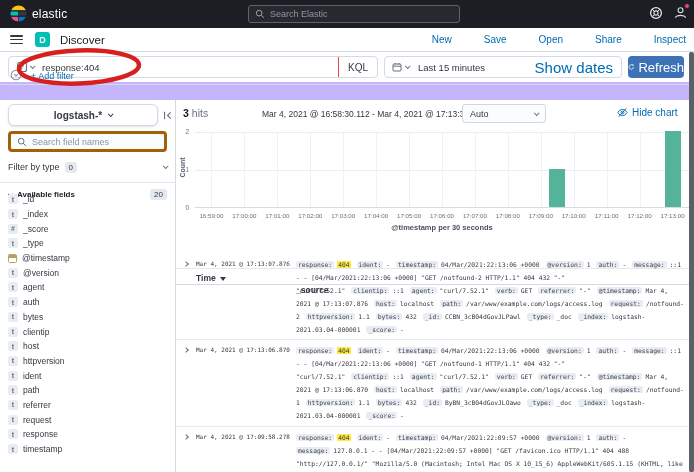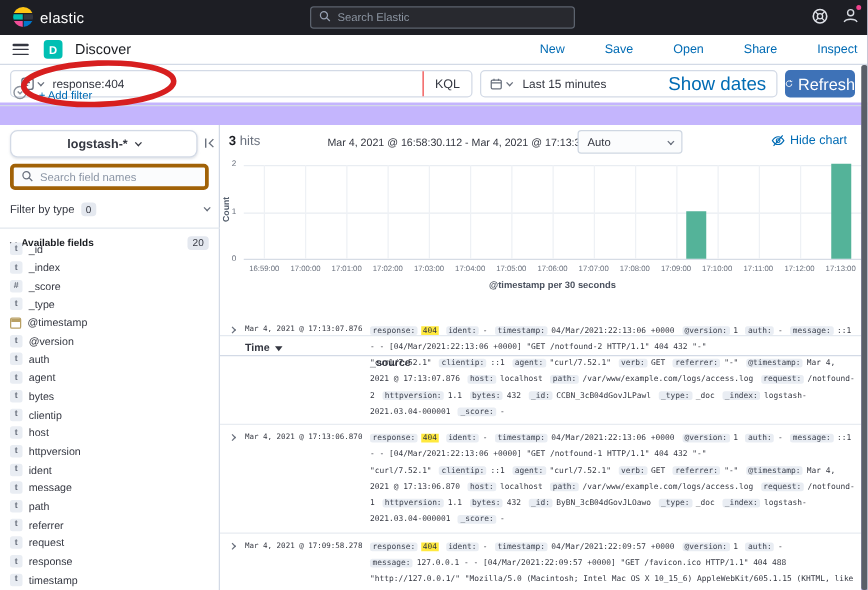--- a/index.html
+++ b/index.html
@@ -309,49 +309,45 @@
         <div class="field-item">
           <span class="fi-date"></span>
           <span class="field-name">@timestamp</span>
         </div>
         <div class="field-item">
           <span class="fi-badge">t</span>
           <span class="field-name">@version</span>
         </div>
         <div class="field-item">
           <span class="fi-badge">t</span>
+          <span class="field-name">agent</span>
+        </div>
+        <div class="field-item">
+          <span class="fi-badge">t</span>
           <span class="field-name">auth</span>
         </div>
         <div class="field-item">
           <span class="fi-badge">t</span>
-          <span class="field-name">agent</span>
-        </div>
-        <div class="field-item">
-          <span class="fi-badge">t</span>
           <span class="field-name">bytes</span>
         </div>
         <div class="field-item">
           <span class="fi-badge">t</span>
           <span class="field-name">clientip</span>
         </div>
         <div class="field-item">
           <span class="fi-badge">t</span>
           <span class="field-name">host</span>
         </div>
         <div class="field-item">
           <span class="fi-badge">t</span>
           <span class="field-name">httpversion</span>
         </div>
         <div class="field-item">
           <span class="fi-badge">t</span>
           <span class="field-name">ident</span>
-        </div>
-        <div class="field-item">
-          <span class="fi-badge">t</span>
-          <span class="field-name">message</span>
         </div>
         <div class="field-item">
           <span class="fi-badge">t</span>
           <span class="field-name">path</span>
         </div>
         <div class="field-item">
           <span class="fi-badge">t</span>
           <span class="field-name">referrer</span>
         </div>
         <div class="field-item">

